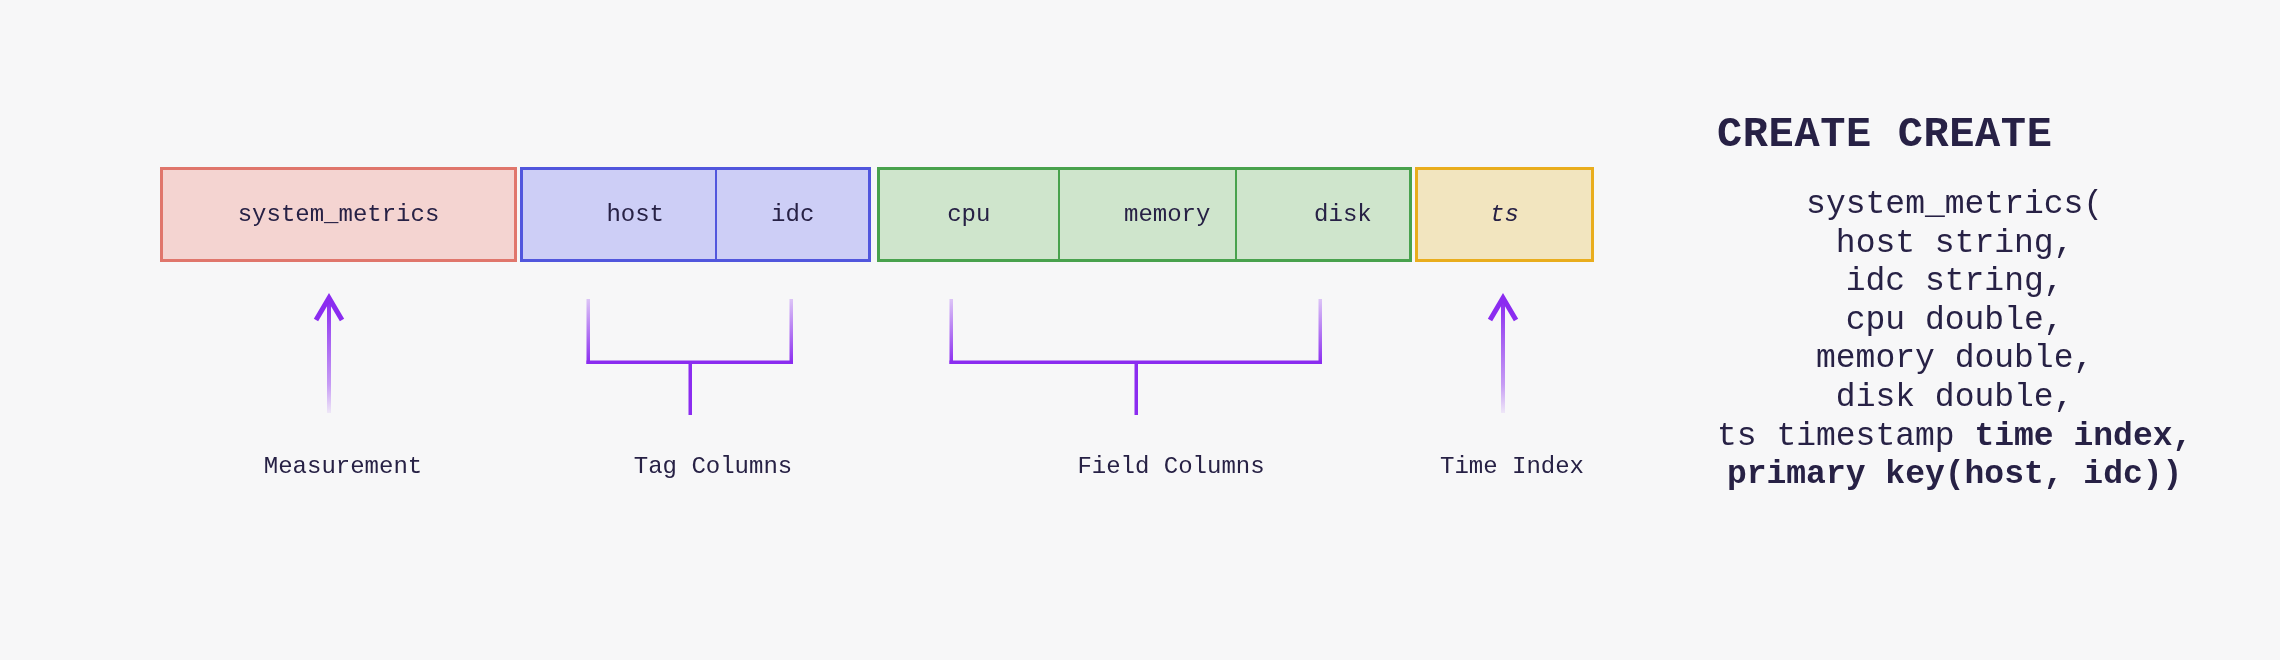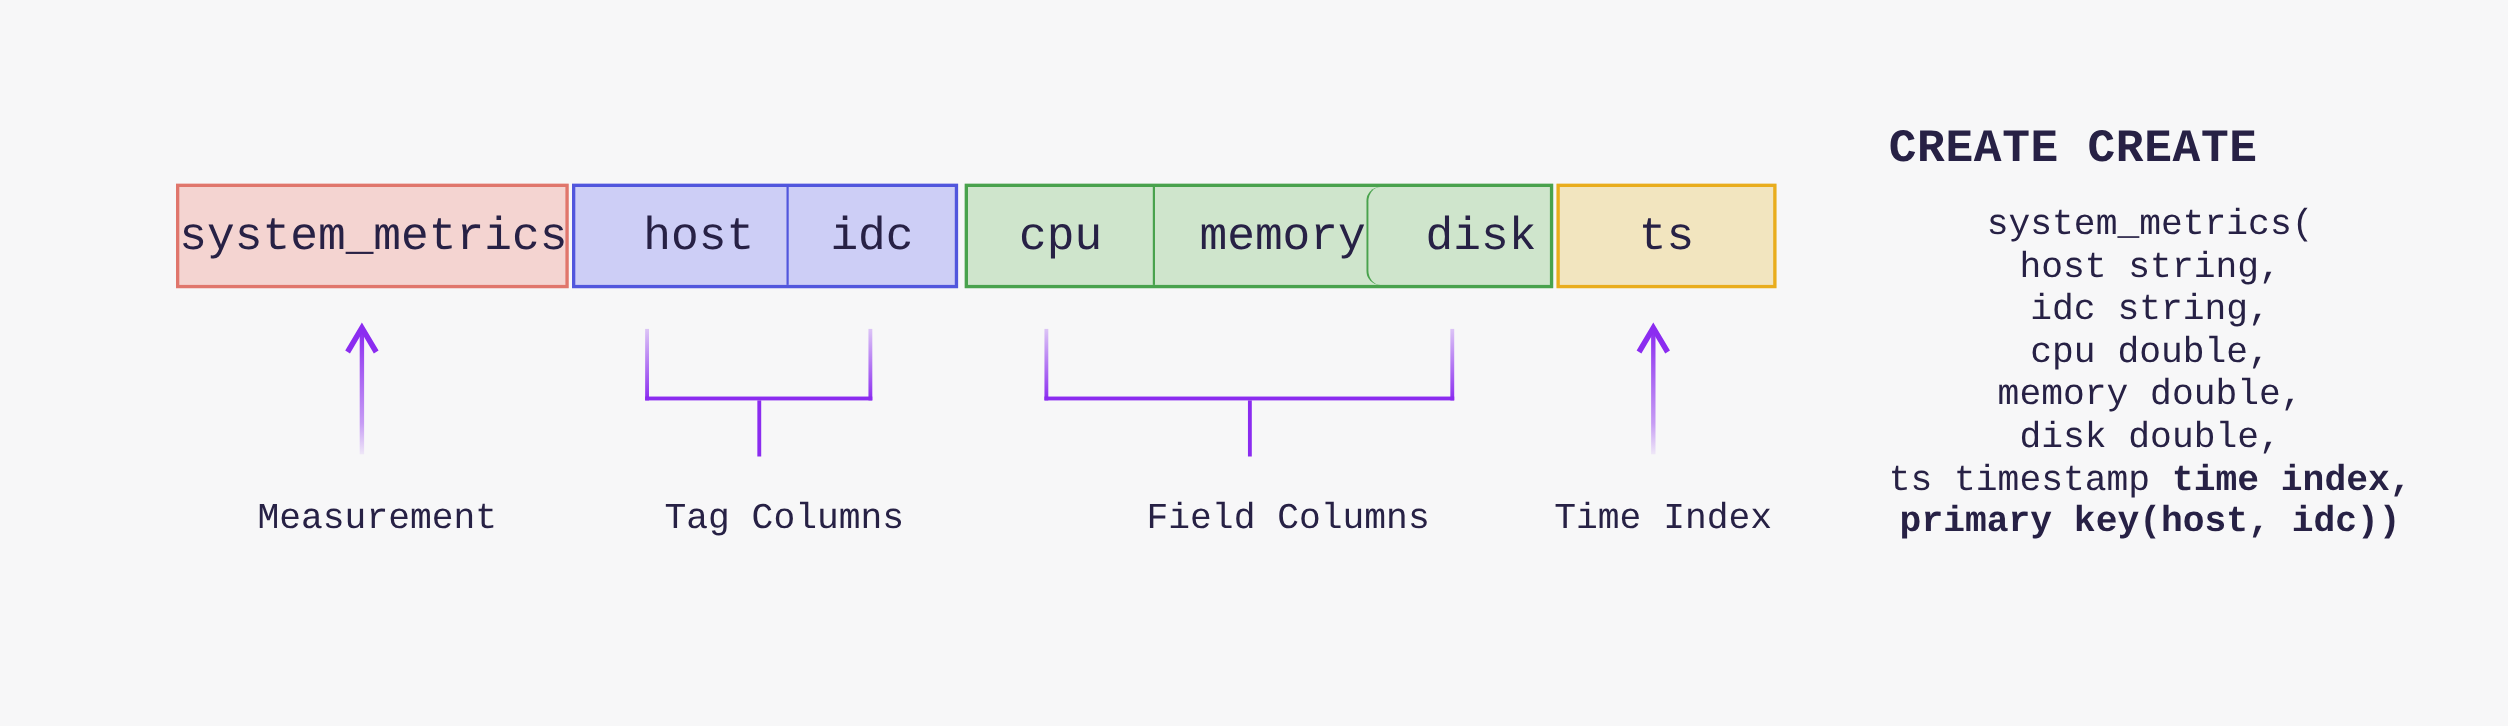--- a/index.html
+++ b/index.html
@@ -25,51 +25,51 @@
   .box-group {
     position: absolute;
     top: 167px;
     height: 95px;
     display: flex;
     align-items: stretch;
   }
   .g-measurement { left: 160px; width: 357px; background: var(--measurement-fill); border: 3px solid var(--measurement-border); }
   .g-tags        { left: 520px; width: 351px; background: var(--tag-fill);         border: 3px solid var(--tag-border); padding-left: 32px; }
   .g-fields      { left: 877px; width: 535px; background: var(--field-fill);       border: 3px solid var(--field-border); }
-  .g-time        { left: 1415px; width: 200px; background: var(--time-fill);       border: 3px solid var(--time-border); }
+  .g-time        { left: 1415px; width: 179px; background: var(--time-fill);       border: 3px solid var(--time-border); font-style: italic; }
   .cell {
     flex: 1 1 0;
     display: flex;
     align-items: center;
     justify-content: center;
-    font-size: 42px;
+    font-size: 24px;
     line-height: 1;
     white-space: nowrap;
     color: var(--text);
   }
   .g-tags .cell + .cell   { border-left: 2px solid var(--tag-border); }
   .g-fields .cell + .cell { border-left: 2px solid var(--field-border); padding-left: 40px; }
   .cell.w-host { flex-basis: 180px; flex-grow: 0; }
   .cell.w-idc  { flex-basis: 171px; flex-grow: 1; }
   .cell.w-cpu  { flex-basis: 180px; flex-grow: 0; }
   .cell.w-mem  { flex-basis: 179px; flex-grow: 0; }
-  .cell.w-disk { flex-basis: 176px; flex-grow: 1; border-radius: 13px; }
+  .cell.w-disk { flex-basis: 176px; flex-grow: 1; }
   
   svg.annotations {
     position: absolute;
     left: 0; top: 0;
     width: 2280px;
     height: 660px;
   }
   
   .diagram-label {
     position: absolute;
     top: 455px;
     transform: translateX(-50%);
-    font-size: 33px;
+    font-size: 24px;
     line-height: 1;
     white-space: nowrap;
     color: var(--text);
   }
   .l-measurement { left: 343px; }
   .l-tags        { left: 713px; }
   .l-fields      { left: 1171px; text-align: right; }
   .l-time        { left: 1512px; text-align: center; }
   
   .sql {

